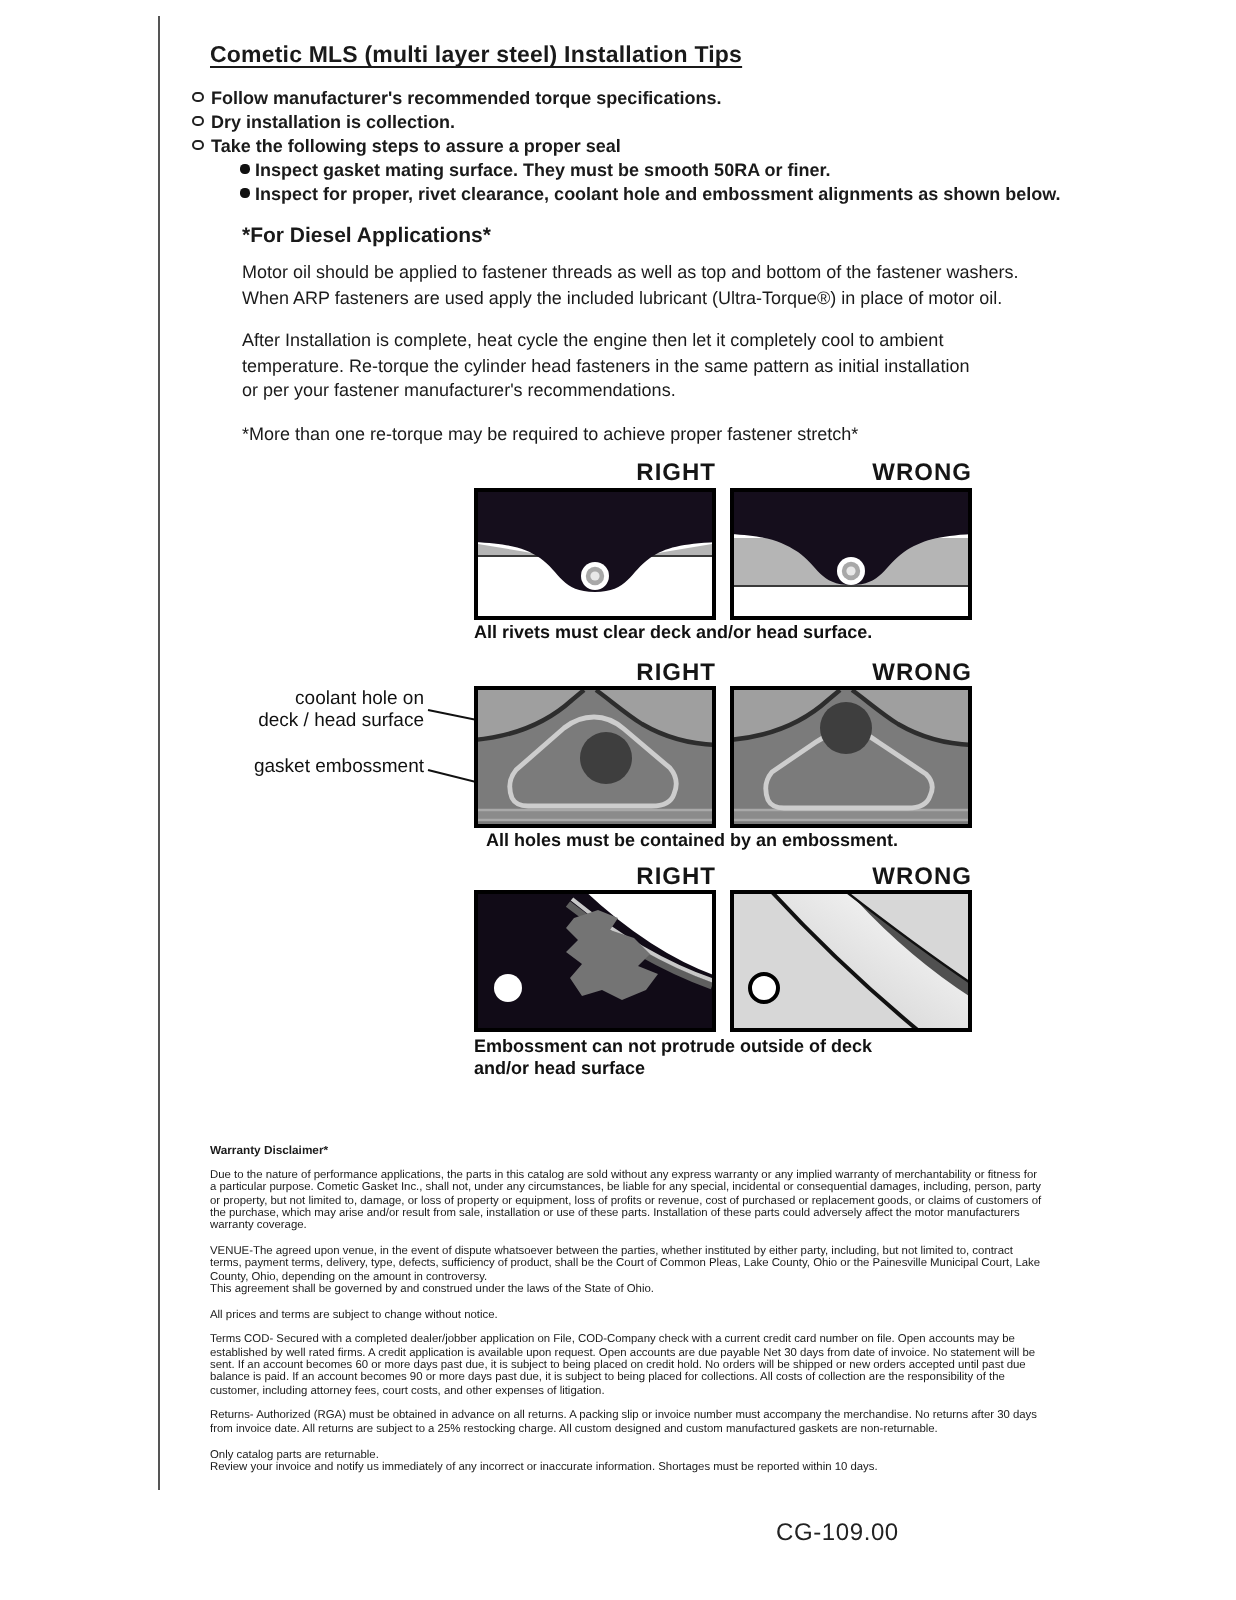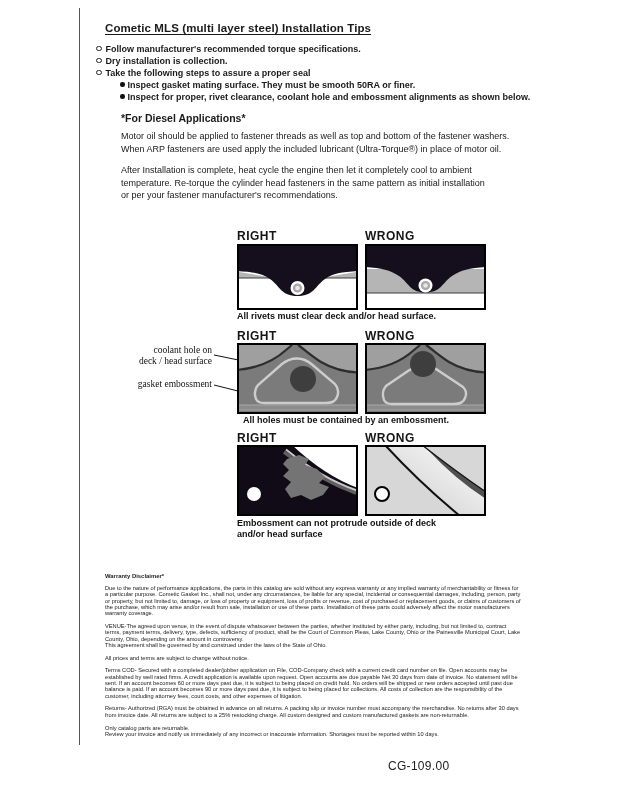--- a/index.html
+++ b/index.html
@@ -27,28 +27,28 @@
   .marker.ring { width:3.5px; height:3.5px; border:1px solid #222; border-radius:50%; }
   .marker.dot  { width:4.5px; height:4.5px; background:#111; border-radius:50%; margin-right:3px; }
 
   
   #diesel { left:105px; top:112px; width:424px;margin-left:16px; }
   #diesel h2 { margin:0 0 6px 0; font-size:10.5px; font-weight:bold; }
   #diesel p  { margin:0 0 9px 0; font-size:9px; line-height:12.6px; white-space:pre-line; }
   #diesel p.note { margin-top:1px; }
 
   
-  .rw-label { width:121px; text-align:left; font-size:12px; font-weight:bold;
+  .rw-label { width:121px; text-align:right; font-size:12px; font-weight:bold;
               letter-spacing:.5px; color:#151515; }
   .fig-caption { font-size:9px; font-weight:bold; color:#111; white-space:pre-line; line-height:11px; }
 
   .panel { position:absolute; }
 
   .pointer-label { font-size:9.5px; line-height:10.5px; color:#111; text-align:right;
-                   white-space:pre-line; width:107px;font-family:Liberation Serif, serif; }
+                   white-space:pre-line; width:107px; }
 
   
   #disclaimer { left:105px; top:573px; width:416px; }
   #disclaimer h3 { margin:0 0 6px 0; font-size:5.9px; font-weight:bold; }
   #disclaimer p  { margin:0 0 6.5px 0; font-size:5.7px; line-height:6.3px; white-space:pre-line; }
 
   #footer-code { left:388px; top:759px; font-size:12px; letter-spacing:.3px; color:#222; }
 </style>
 </head>
 <body>
@@ -65,20 +65,21 @@
   <li class="sub"><span class="marker dot"></span><span>Inspect for proper, rivet clearance, coolant hole and embossment alignments as shown below.</span></li>
 </ul>
 
 <section class="abs" id="diesel">
   <h2>*For Diesel Applications*</h2>
   <p>Motor oil should be applied to fastener threads as well as top and bottom of the fastener washers.
 When ARP fasteners are used apply the included lubricant (Ultra-Torque®) in place of motor oil.</p>
   <p>After Installation is complete, heat cycle the engine then let it completely cool to ambient
 temperature. Re-torque the cylinder head fasteners in the same pattern as initial installation
 or per your fastener manufacturer's recommendations.</p>
+  <p class="note">*More than one re-torque may be required to achieve proper fastener stretch*</p>
 </section>
 
 <div class="abs rw-label" style="left:237px;top:229px">RIGHT</div>
 <div class="abs rw-label" style="left:365px;top:229px">WRONG</div>
 
 <svg class="panel" style="left:237px;top:244px" width="121" height="66" viewBox="0 0 121 66">
   <rect x="0" y="0" width="121" height="66" fill="#ffffff"></rect>
   <polygon points="2,28 38,34 2,34" fill="#b5b5b5"></polygon>
   <polygon points="119,28 83,34 119,34" fill="#b5b5b5"></polygon>
   <line x1="2" y1="34" x2="119" y2="34" stroke="#3a3a3a" stroke-width="1"></line>

